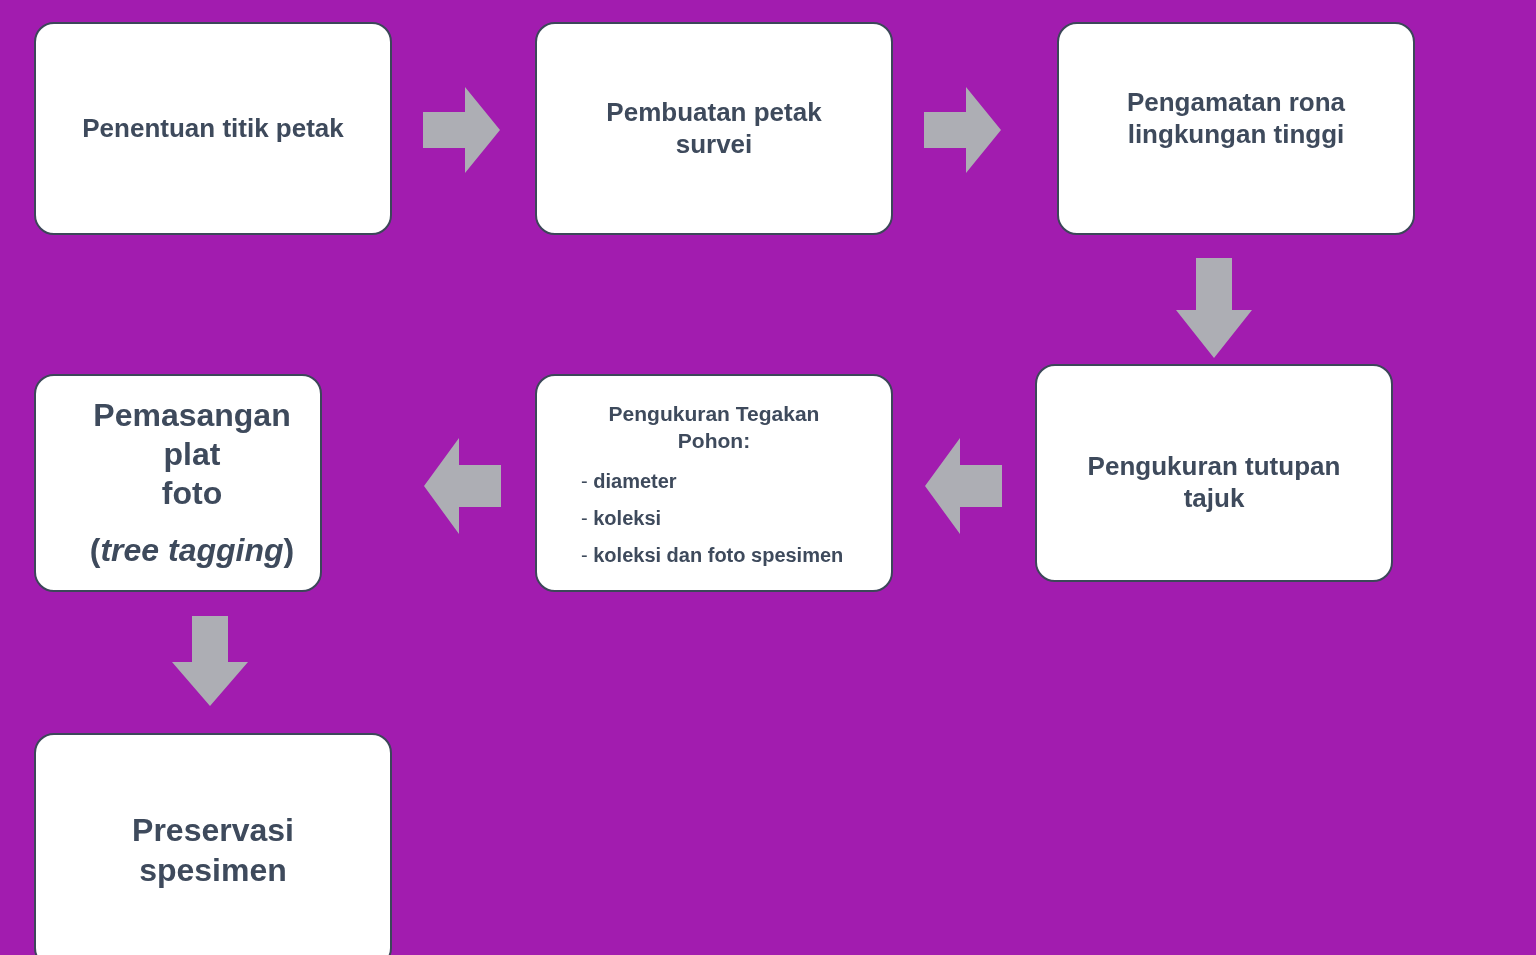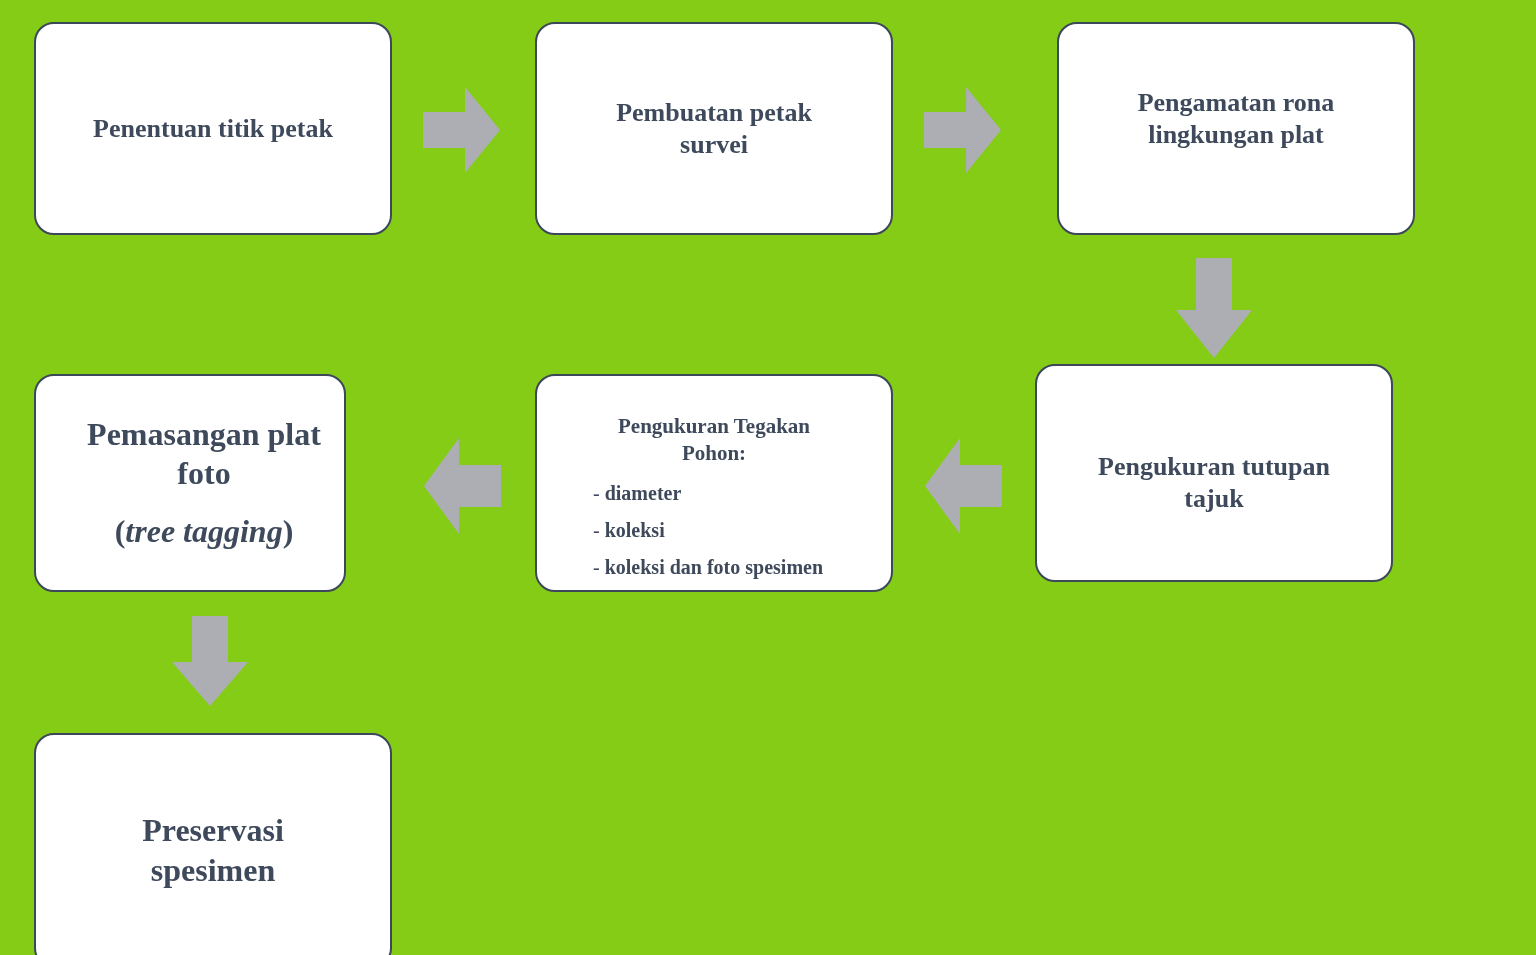--- a/index.html
+++ b/index.html
@@ -10,22 +10,21 @@
   body {
     width: 1536px;
     height: 955px;
     font-family: "Liberation Sans", sans-serif;
     overflow: hidden;
   }
   #flowchart {
     position: relative;
     width: 1536px;
     height: 955px;
-    background: #84cc16;
-    font-family: Liberation Serif, serif;
+    background: #a21caf;
   }
 
   
   .node {
     position: absolute;
     box-sizing: border-box;
     background: #ffffff;
     border: 2px solid #3c4759;
     border-radius: 20px;
     display: flex;
@@ -43,22 +42,22 @@
   .node.size-md { font-size: 26px; }
   .node.size-lg { font-size: 32px; }
 
   
   #node-1 { left: 34px;   top: 22px;  width: 358px; height: 213px; }
   #node-2 { left: 535px;  top: 22px;  width: 358px; height: 213px; justify-content: center; }
   #node-3 { left: 1057px; top: 22px;  width: 358px; height: 213px; }
 
   #node-4 { left: 1035px; top: 364px; width: 358px; height: 218px; }
   #node-5 { left: 535px;  top: 374px; width: 358px; height: 218px;
-            justify-content: flex-start; padding: 12px; }
-  #node-6 { left: 34px;   top: 374px; width: 312px; height: 218px; padding-left: 38px; }
+            justify-content: flex-start; padding: 0; }
+  #node-6 { left: 34px;   top: 374px; width: 288px; height: 218px; padding-left: 38px; }
 
   #node-7 { left: 34px;   top: 733px; width: 358px; height: 235px; }
 
   
   #node-3 .stack { transform: translateY(-10px); }
   
   #node-4 .stack { transform: translateY(10px); }
   #node-1 .stack { transform: translateY(0px); }
 
   
@@ -128,21 +127,21 @@
 
   <div class="arrow" id="arrow-2">
     <svg viewBox="0 0 77 86" preserveAspectRatio="none" aria-hidden="true">
       <polygon points="0,25 42,25 42,0 77,43 42,86 42,61 0,61" fill="#adaeb4"></polygon>
     </svg>
   </div>
 
   <div class="node size-md" id="node-3">
     <div class="stack">
       <span class="line">Pengamatan rona</span>
-      <span class="line">lingkungan plat</span>
+      <span class="line">lingkungan tinggi</span>
     </div>
   </div>
 
   <div class="arrow" id="arrow-3">
     <svg viewBox="0 0 76 100" preserveAspectRatio="none" aria-hidden="true">
       <polygon points="20,0 56,0 56,52 76,52 38,100 0,52 20,52" fill="#adaeb4"></polygon>
     </svg>
   </div>
 
   <div class="node size-md" id="node-4">

